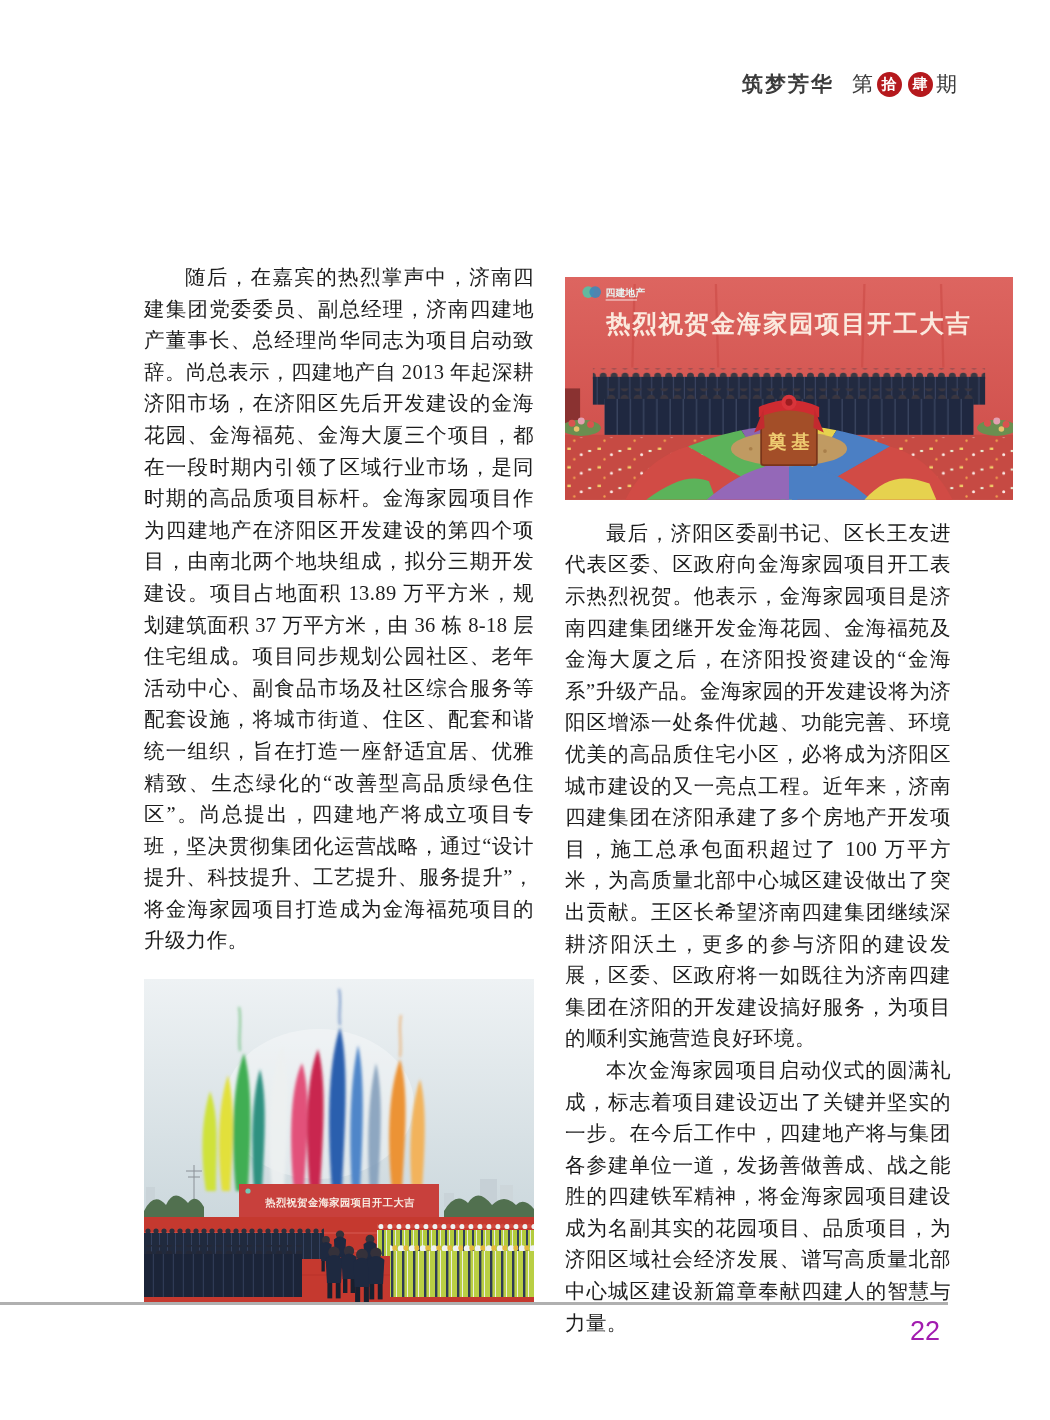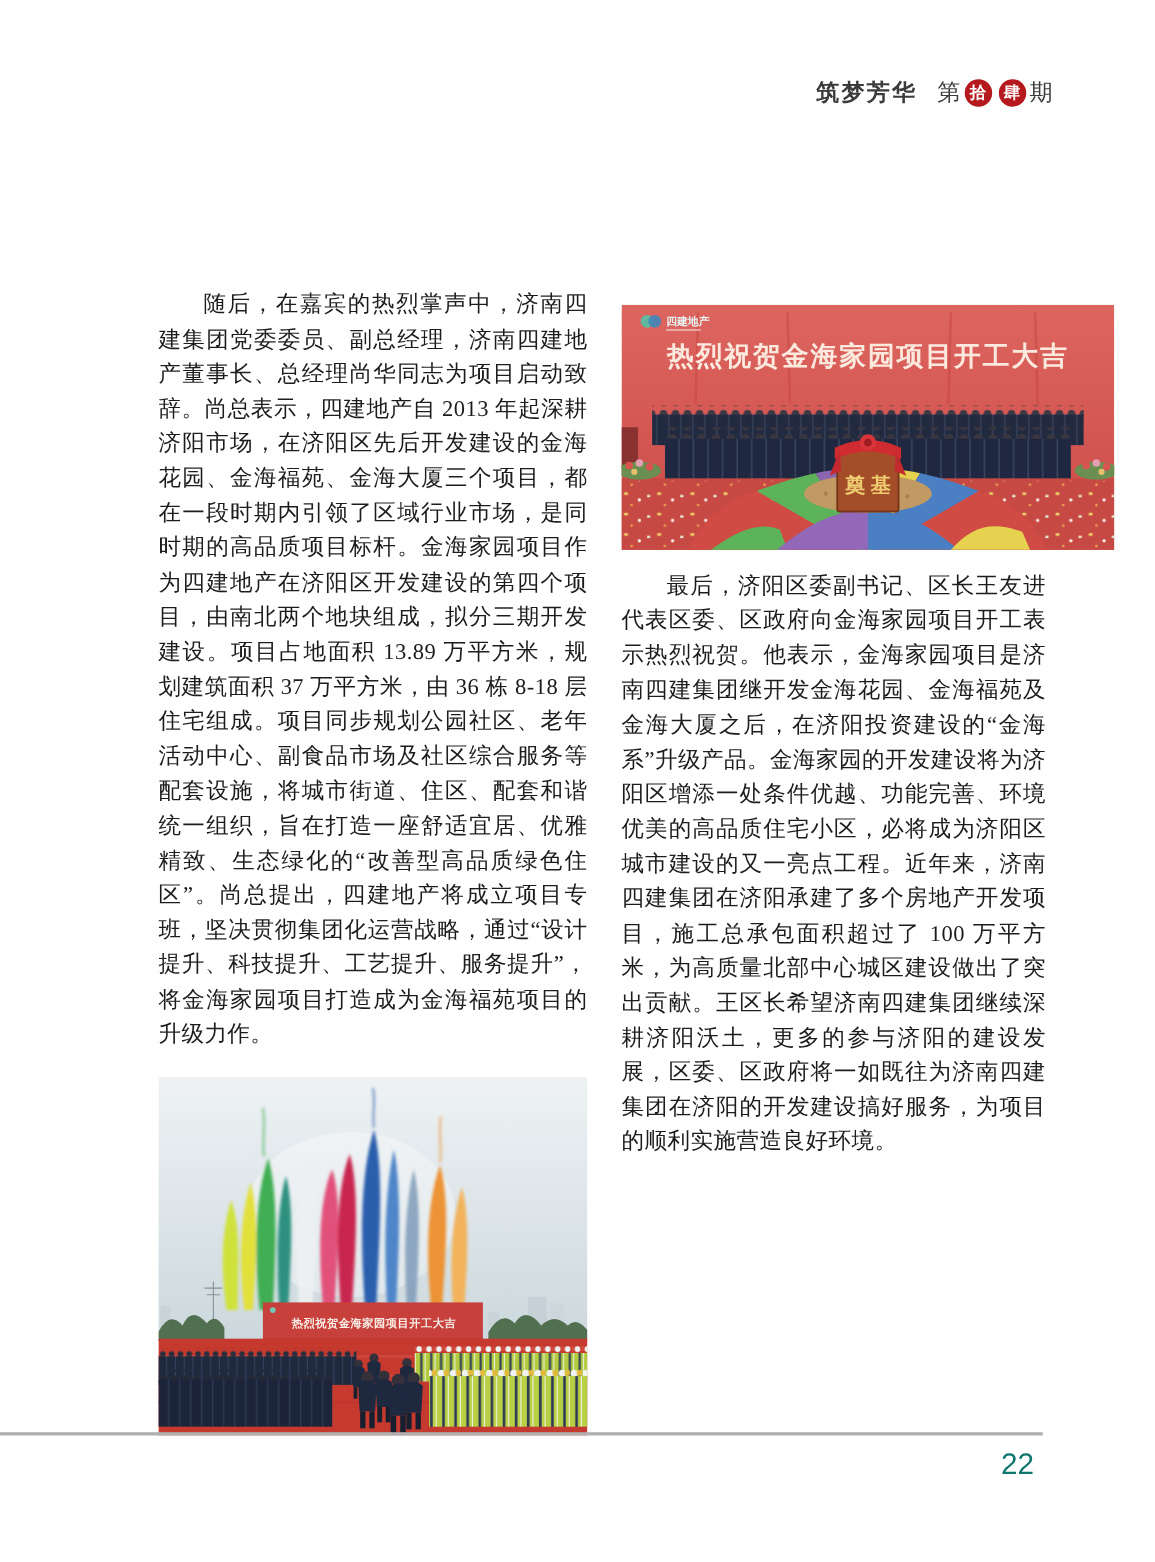--- a/index.html
+++ b/index.html
@@ -41,21 +41,21 @@
   .photo-group{margin-top:15px;width:448px;margin-bottom:18px;}
   .photo-smoke svg,.photo-group svg{display:block;width:100%;height:auto;}
   
   .footer-rule{
     position:absolute;left:0;top:1302px;width:948px;height:3px;
     background:#b0b0b0;
   }
   .page-num{
     position:absolute;left:896px;top:1316px;width:58px;text-align:center;
     font-family:"Liberation Sans","DejaVu Sans",sans-serif;
-    font-size:27px;color:#0f766e;
+    font-size:27px;color:#a21caf;
   }
   .svg-banner{
     font-family:"Liberation Sans","DejaVu Sans",sans-serif;
     font-weight:bold;
   }
 </style>
 </head>
 <body>
 
 <div class="page">
@@ -304,18 +304,19 @@
             <path d="M171,114 l-8,20 l9,-4 Z" fill="#c32a2f"></path>
             <path d="M215,114 l8,20 l-9,-4 Z" fill="#c32a2f"></path>
             <circle cx="193" cy="108" r="6.5" fill="#d8343a"></circle>
             <circle cx="193" cy="108" r="3" fill="#9c1c20"></circle>
             <text class="svg-banner" x="195" y="147" font-size="16" fill="#eecb70" text-anchor="middle" letter-spacing="4">奠基</text>
           </g>
         </svg>
       </figure>
 
       <p class="para">最后，济阳区委副书记、区长王友进代表区委、区政府向金海家园项目开工表示热烈祝贺。他表示，金海家园项目是济南四建集团继开发金海花园、金海福苑及金海大厦之后，在济阳投资建设的“金海系”升级产品。金海家园的开发建设将为济阳区增添一处条件优越、功能完善、环境优美的高品质住宅小区，必将成为济阳区城市建设的又一亮点工程。近年来，济南四建集团在济阳承建了多个房地产开发项目，施工总承包面积超过了 100 万平方米，为高质量北部中心城区建设做出了突出贡献。王区长希望济南四建集团继续深耕济阳沃土，更多的参与济阳的建设发展，区委、区政府将一如既往为济南四建集团在济阳的开发建设搞好服务，为项目的顺利实施营造良好环境。</p>
+      <p class="para">本次金海家园项目启动仪式的圆满礼成，标志着项目建设迈出了关键并坚实的一步。在今后工作中，四建地产将与集团各参建单位一道，发扬善做善成、战之能胜的四建铁军精神，将金海家园项目建设成为名副其实的花园项目、品质项目，为济阳区域社会经济发展、谱写高质量北部中心城区建设新篇章奉献四建人的智慧与力量。</p>
     </div>
   </div>
 
   <div class="footer-rule"></div>
   <div class="page-num">22</div>
 </div>
 
 </body></html>

